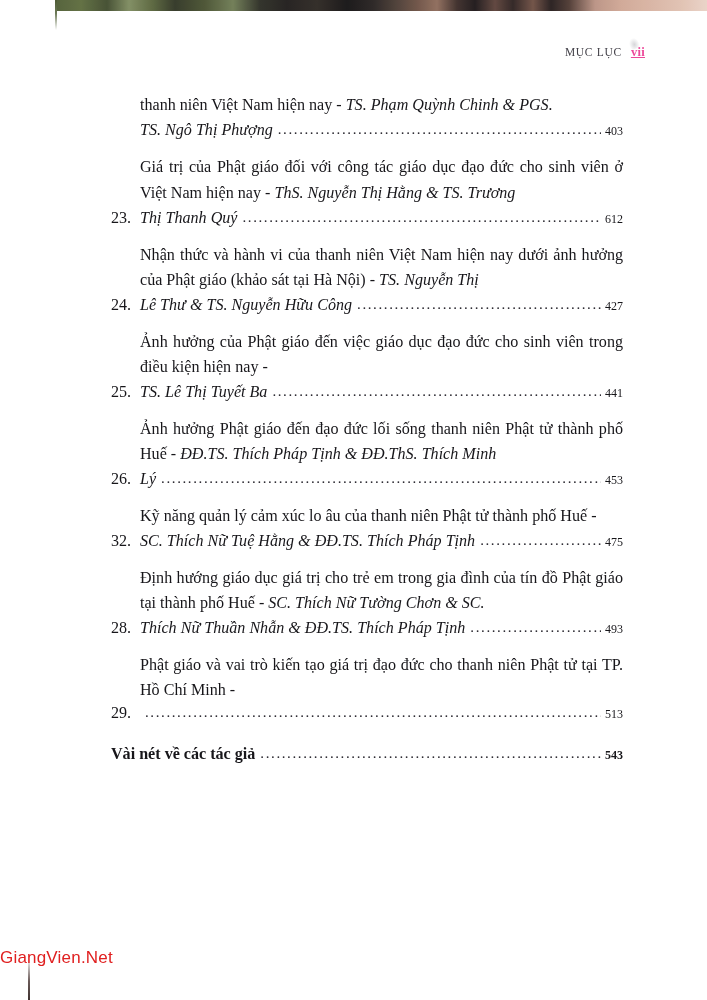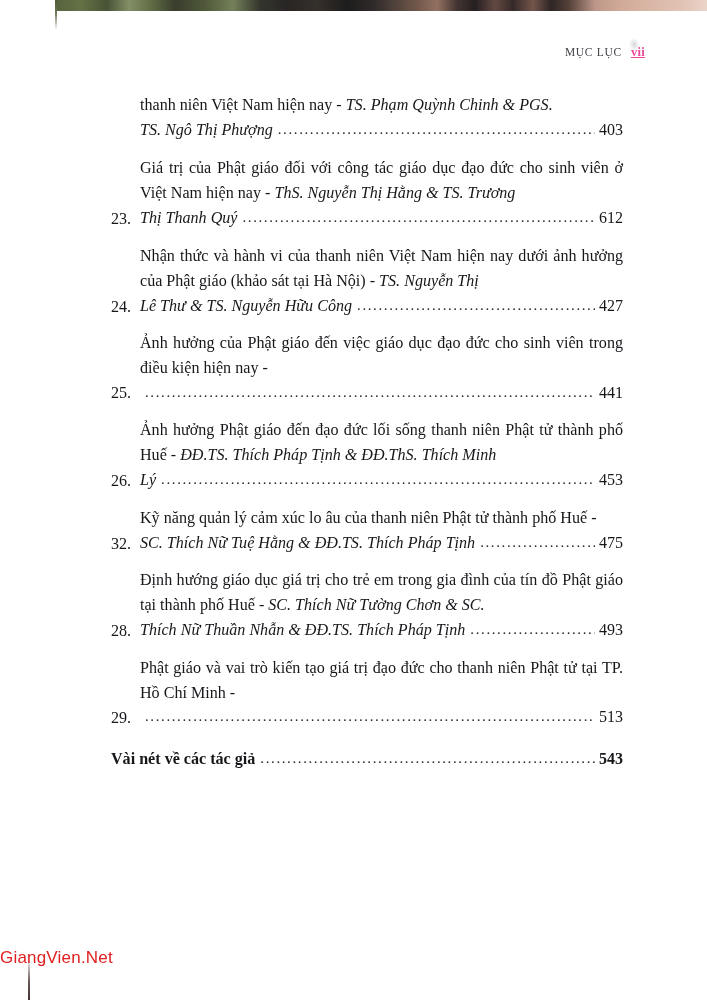--- a/index.html
+++ b/index.html
@@ -146,21 +146,21 @@
     white-space: nowrap;
     margin: 0 4px 0 5px;
     color: #2a2830;
     font-size: 15px;
     letter-spacing: 1.6px;
     transform: translateY(-1px);
   }
   .tail .folio {
     flex: 0 0 auto;
     white-space: nowrap;
-    font-size: 16px;
+    font-size: 12px;
   }
 
   .toc-entry.final {
     margin-top: 16px;
     font-weight: bold;
   }
   .toc-entry.final .leader { font-weight: normal; letter-spacing: 1.6px; }
 
   
   .watermark {
@@ -208,20 +208,21 @@
       <span class="toc-num">24.</span>
       <span class="toc-body"><span class="ttl">Nhận thức và hành vi của thanh niên Việt Nam hiện nay dưới ảnh hưởng của Phật giáo (khảo sát tại Hà Nội) - </span><span class="auth">TS. Nguyễn Thị</span><span class="tail">
           <span class="tail-text auth">Lê Thư &amp; TS. Nguyễn Hữu Công</span>
           <span class="leader">........................................................................................................................</span>
           <span class="folio">427</span>
         </span></span>
     </div>
     <div class="toc-entry">
       <span class="toc-num">25.</span>
       <span class="toc-body"><span class="ttl">Ảnh hưởng của Phật giáo đến việc giáo dục đạo đức cho sinh viên trong điều kiện hiện nay - </span><span class="tail">
+          <span class="tail-text auth">TS. Lê Thị Tuyết Ba</span>
           <span class="leader">........................................................................................................................</span>
           <span class="folio">441</span>
         </span></span>
     </div>
     <div class="toc-entry">
       <span class="toc-num">26.</span>
       <span class="toc-body"><span class="ttl">Ảnh hưởng Phật giáo đến đạo đức lối sống thanh niên Phật tử thành phố Huế - </span><span class="auth">ĐĐ.TS. Thích Pháp Tịnh &amp; ĐĐ.ThS. Thích Minh</span><span class="tail">
           <span class="tail-text auth">Lý</span>
           <span class="leader">........................................................................................................................</span>
           <span class="folio">453</span>

